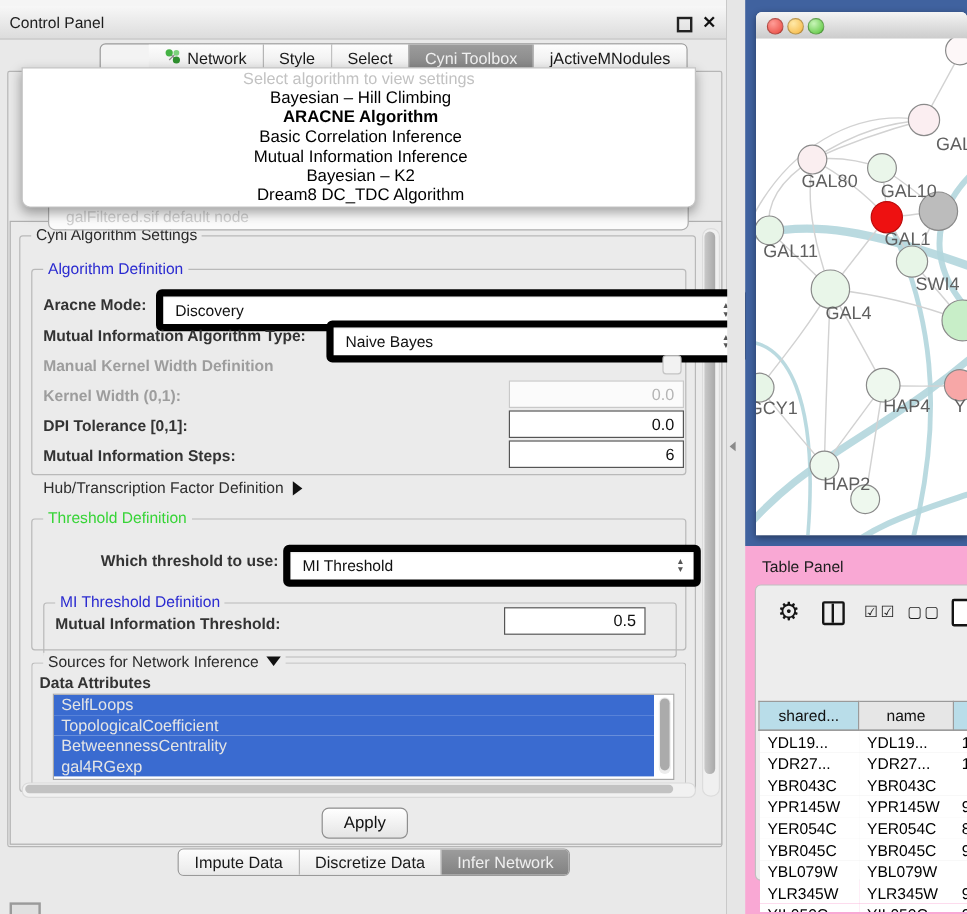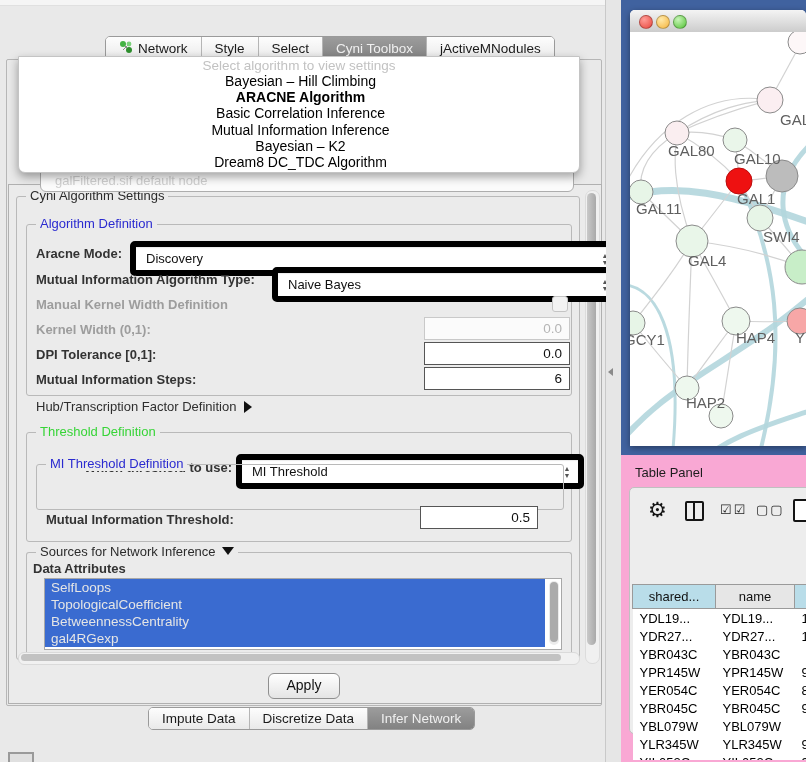--- a/index.html
+++ b/index.html
@@ -12,21 +12,21 @@
   #cp-titlebar{position:absolute;left:0;top:5px;width:100%;height:27px;background:linear-gradient(#f7f7f7,#dcdcdc);border-bottom:1px solid #c2c2c2;}
   #cp-title{position:absolute;left:8px;top:6px;font-size:13px;color:#1d1d1d;}
   #cp-float{position:absolute;right:28px;top:9px;width:9px;height:9px;border:2px solid #222;}
   #cp-close{position:absolute;right:8px;top:5px;font-size:14px;font-weight:bold;color:#111;}
 
   
   .seg{position:absolute;display:flex;border:1px solid #9a9a9a;border-radius:5px;overflow:hidden;background:#f3f3f3;}
   .seg .tab{display:flex;align-items:center;gap:5px;padding:3px 13px;font-size:13.5px;color:#1a1a1a;background:linear-gradient(#fdfdfd,#e9e9e9);border-right:1px solid #b5b5b5;white-space:nowrap;}
   .seg .tab:last-child{border-right:none;align-items:center;}
   .seg .tab.sel{background:linear-gradient(#9c9c9c,#828282);color:#f0f0f0;}
-  #top-tabs{left:105px;top:36px;}
+  #top-tabs{left:83px;top:36px;padding-left:40px;}
   #bottom-tabs{left:148px;top:707px;}
 
   
   #content-panel{position:absolute;left:6px;top:59px;width:594px;height:645px;border:1px solid #b6b6b6;border-radius:2px;background:#e9e9e9;}
 
   
   #hidden-combo{position:absolute;left:40px;top:164px;width:532px;height:26px;border:1px solid #adadad;border-radius:6px;background:#fbfbfb;z-index:3;}
   #hidden-combo span{position:absolute;left:14px;top:8px;font-size:13px;color:#cfcfcf;}
 
   
@@ -105,20 +105,25 @@
 
   svg text{font-family:"Liberation Sans",sans-serif;}
 </style>
 </head>
 <body>
 
 <div id="stage">
 
   <div id="control-panel">
     <div id="cp-topstrip"></div>
+    <div id="cp-titlebar">
+      <span id="cp-title">Control Panel</span>
+      <span id="cp-float"></span>
+      <span id="cp-close">✕</span>
+    </div>
 
     <div id="top-tabs" class="seg">
         <div class="tab">
           <span><svg width="14" height="14">
               <line x1="4" y1="4" x2="10" y2="10" stroke="#8a8a8a"></line>
               <line x1="10" y1="4" x2="4" y2="10" stroke="#8a8a8a"></line>
               <circle cx="4" cy="4" r="3" fill="#44b244"></circle>
               <circle cx="10" cy="10" r="3" fill="#2e8f2e"></circle>
               <circle cx="10" cy="4" r="2.4" fill="#7cd27c"></circle>
             </svg></span>
@@ -215,21 +220,21 @@
 
     <span class="lbl" style="left:84px;top:460px;">Which threshold to use:</span>
     <div class="combo" style="left:236px;top:454px;width:294px;height:23px;">
       <span class="val">MI Threshold</span>
       <span class="stepper">
           <span>▲</span>
           <span>▼</span>
         </span>
     </div>
 
-    <div class="group" style="left:36px;top:464px;width:526px;height:44px;">
+    <div class="group" style="left:36px;top:502px;width:526px;height:44px;">
       <span class="gtitle blue" style="background:#ebebeb;">MI Threshold Definition</span>
     </div>
 
     <span class="lbl" style="left:46px;top:512px;">Mutual Information Threshold:</span>
     <div class="field strong" style="left:420px;top:506px;width:116px;height:21px;">
       <span class="v">0.5</span>
     </div>
 
     <div class="group" style="left:26px;top:552px;width:544px;height:106px;border-bottom:none;">
       <span class="gtitle"><span>Sources for Network Inference</span><span class="arrow-down"></span></span>

